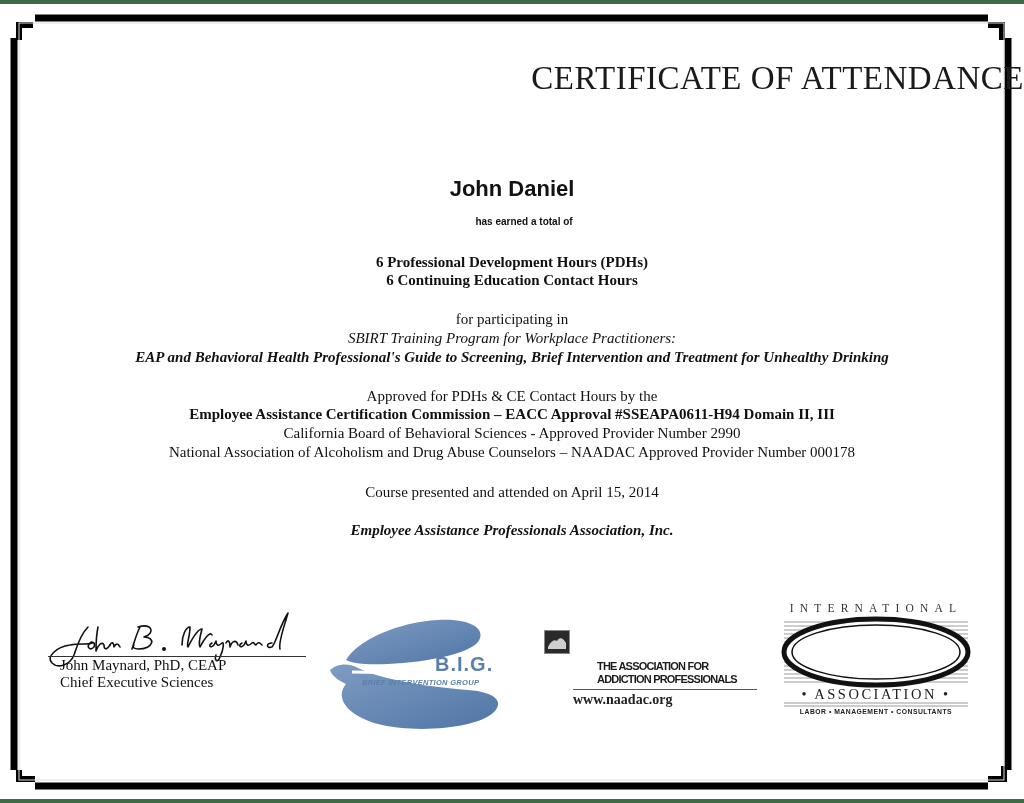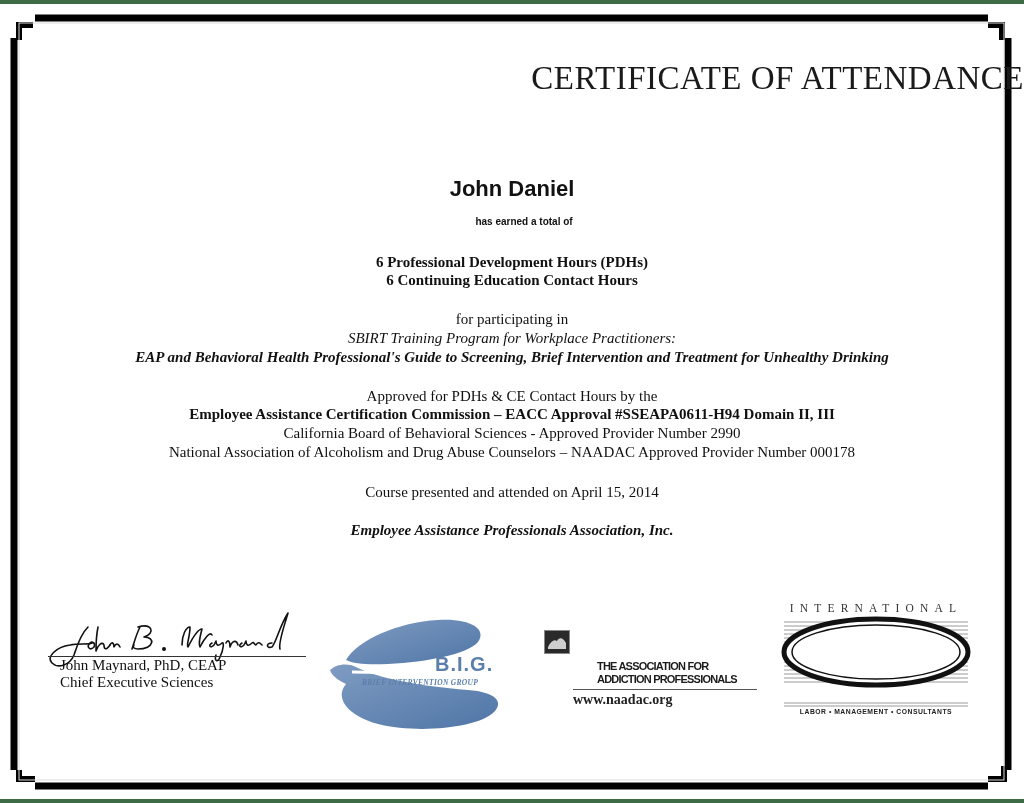--- a/index.html
+++ b/index.html
@@ -35,21 +35,21 @@
     
     .sig { position: absolute; left: 40px; top: 605px; width: 260px; height: 90px; }
     .sig-line { position: absolute; left: 8px; top: 51px; width: 258px; height: 1px; background: #333; }
     .sig-name { position: absolute; left: 20px; top: 52px; font-size: 15px; white-space: nowrap; }
     .sig-title { position: absolute; left: 20px; top: 69px; font-size: 15px; white-space: nowrap; }
     .sig-svg { position: absolute; left: 0; top: 0; }
 
     
     .big-logo { position: absolute; left: 318px; top: 612px; width: 200px; height: 125px; }
     .big-text { position: absolute; left: 117px; top: 41px; font-family: "Liberation Sans", sans-serif; font-weight: bold; font-size: 20px; color: #5b7faa; letter-spacing: 1px; }
-    .big-sub { position: absolute; left: 44px; top: 66px; font-family: Liberation Serif, serif; font-weight: bold; font-style: italic; font-size: 7.5px; color: #5b7faa; letter-spacing: 0.3px; white-space: nowrap; text-align: center; }
+    .big-sub { position: absolute; left: 44px; top: 66px; font-family: Liberation Sans, sans-serif; font-weight: bold; font-style: italic; font-size: 7.5px; color: #5b7faa; letter-spacing: 0.3px; white-space: nowrap; text-align: center; }
 
     
     .naadac { position: absolute; left: 540px; top: 622px; width: 225px; height: 95px; }
     .naadac-box { position: absolute; left: 4px; top: 8px; width: 24px; height: 22px; background: #2a2a2a; border: 1px solid #888; }
     .naadac-name { position: absolute; left: 32px; top: -2px; font-family: "Liberation Sans", sans-serif; font-size: 34px; color: #1b1b1b; letter-spacing: -0.5px; }
     .naadac-tag1, .naadac-tag2 { position: absolute; left: 33px; font-family: "Liberation Sans", sans-serif; font-weight: bold; font-size: 11px; letter-spacing: -0.8px; color: #1b1b1b; white-space: nowrap; margin-left: 24px; }
     .naadac-tag1 { top: 38px; }
     .naadac-tag2 { top: 51px; }
     .naadac-rule { position: absolute; left: 33px; top: 67px; width: 184px; height: 1px; background: #555; }
     .naadac-url { position: absolute; left: 33px; top: 70px; font-weight: bold; font-size: 14px; color: #222; }
@@ -184,14 +184,15 @@
         <line x1="6" y1="74" x2="190" y2="74"></line>
       <line x1="6" y1="78" x2="190" y2="78"></line>
         <line x1="6" y1="82" x2="190" y2="82"></line>
       <line x1="6" y1="103" x2="190" y2="103"></line>
         <line x1="6" y1="106" x2="190" y2="106"></line>
     </g>
     <ellipse cx="98" cy="52" rx="92" ry="33" fill="#fff" stroke="#111" stroke-width="5"></ellipse>
     <ellipse cx="98" cy="52" rx="84" ry="27" fill="#fff" stroke="#111" stroke-width="1.5"></ellipse>
   </svg>
   <div class="eap-intl">INTERNATIONAL</div>
+  <div class="eap-assoc">• ASSOCIATION •</div>
   <div class="eap-sub">LABOR • MANAGEMENT • CONSULTANTS</div>
 </div>
 
 </body></html>

